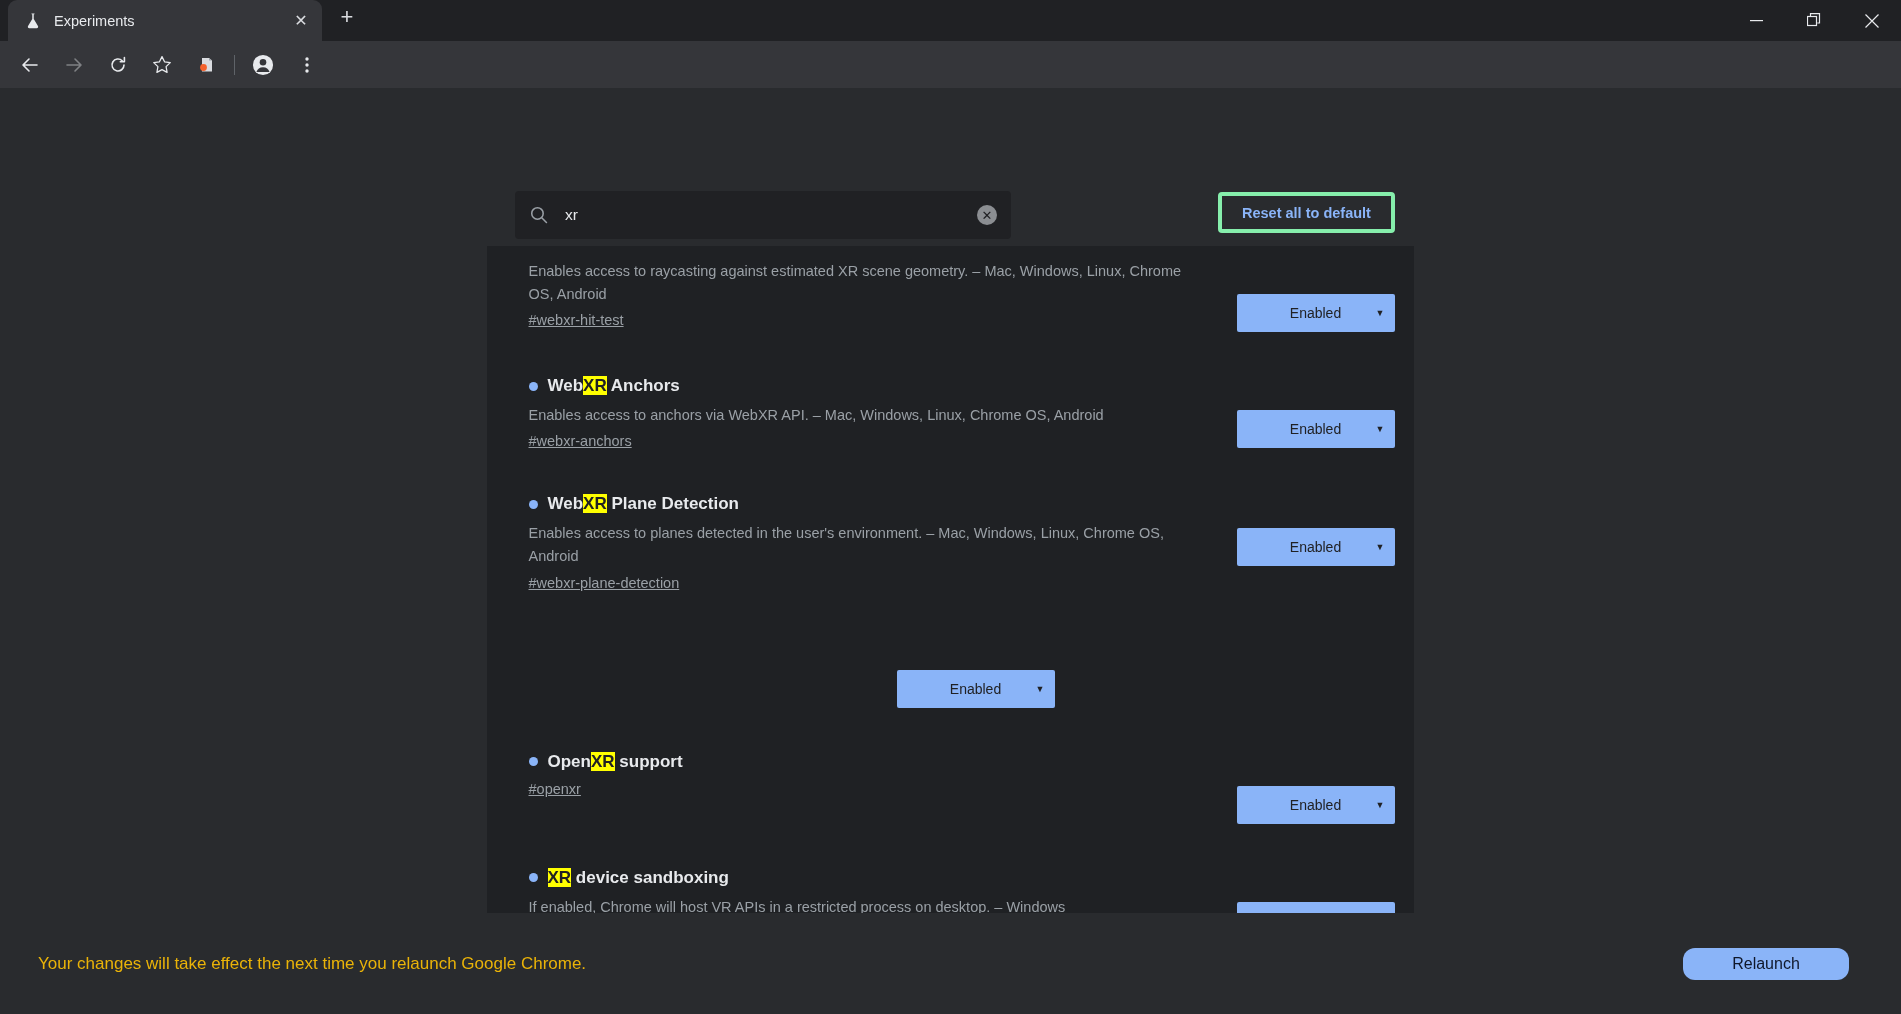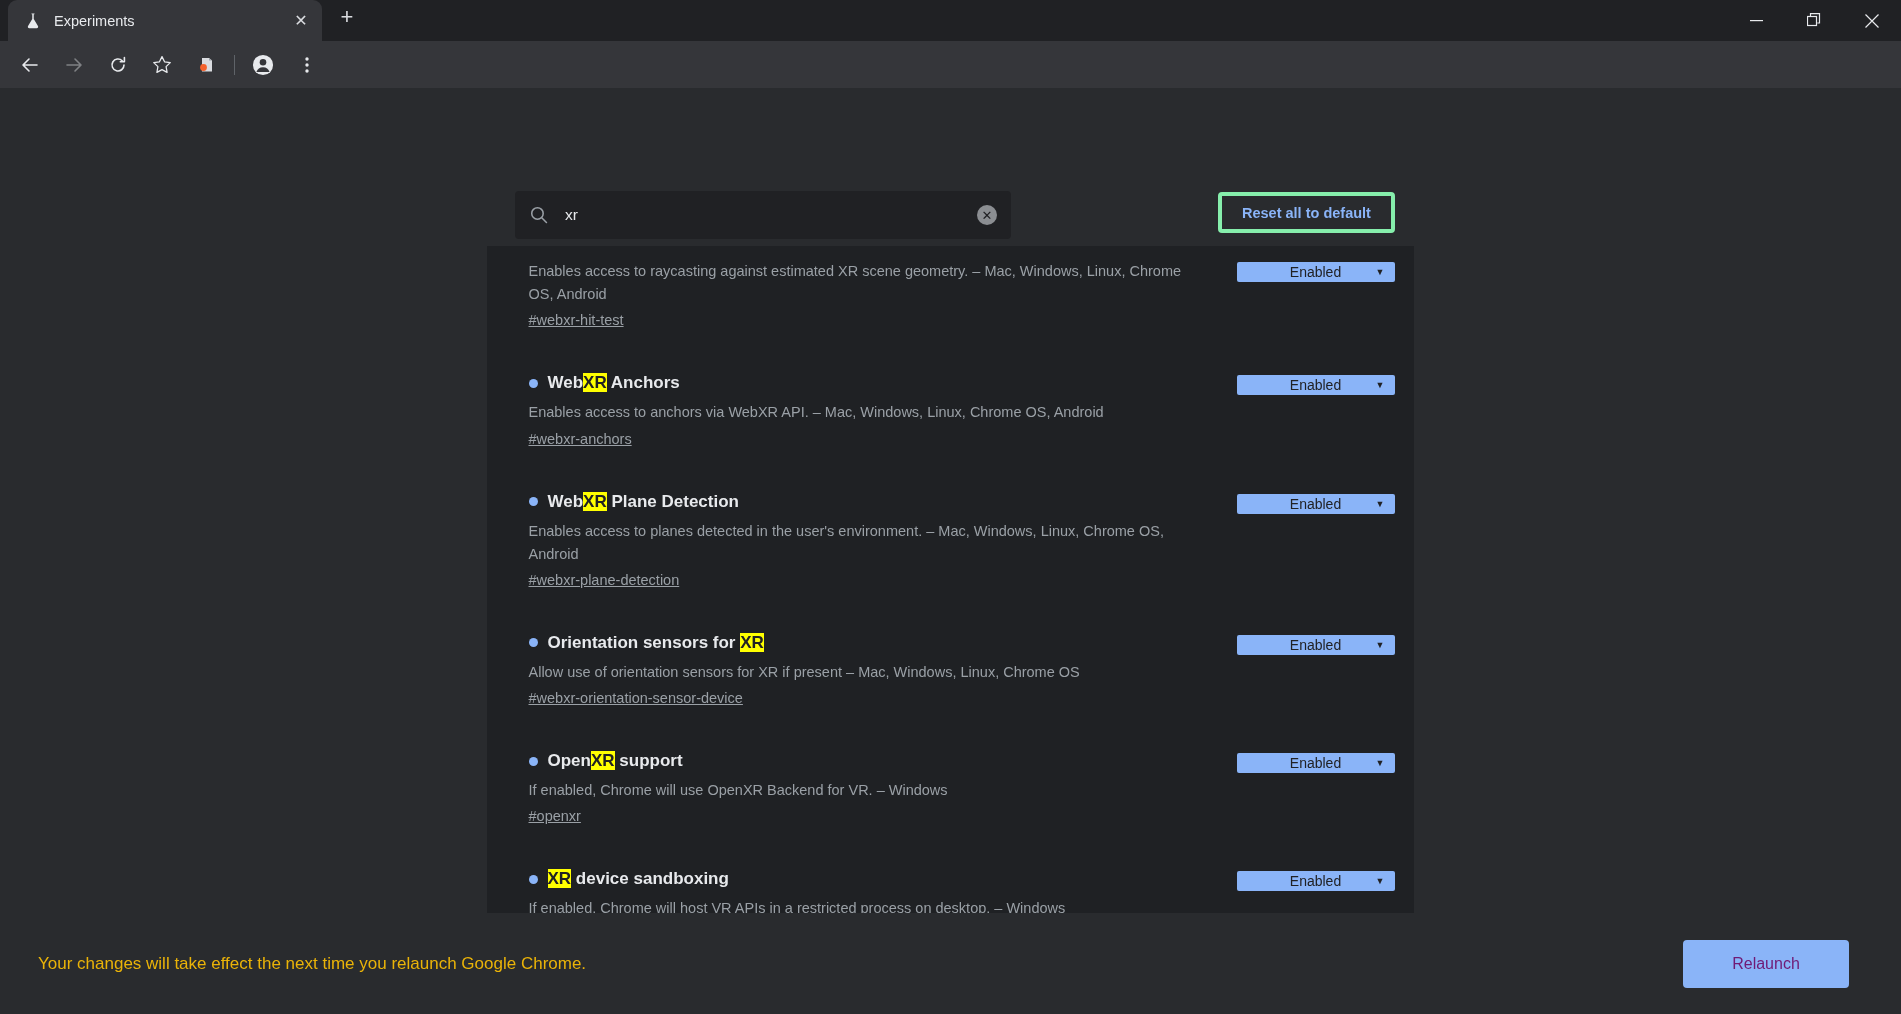--- a/index.html
+++ b/index.html
@@ -121,41 +121,42 @@
   .flag-desc {
     color: #9aa0a6; font-size: 14.5px; line-height: 1.6;
     margin-bottom: 5px;
   }
   .flag-link {
     color: #9aa0a6; font-size: 14.5px; text-decoration: underline;
     display: inline-block;
   }
   .flag-control { width: 158px; flex: 0 0 auto; padding-left: 28px; padding-top: 2px; }
   .select {
-    width: 158px; height: 20px; background: #8ab4f8;
+    width: 158px; height: 38px; background: #8ab4f8;
     border: none; border-radius: 2px; color: #202124;
     font-size: 14px; font-family: inherit;
     display: flex; align-items: center; justify-content: center;
     position: relative;
+    margin-top: 32px;
   }
   .select .arrow {
     position: absolute; right: 10px; font-size: 9px; color: #202124;
   }
 
   
   .bottombar {
     position: absolute; left: 0; bottom: 0; width: 1901px; height: 101px;
     background: #292b2e; display: flex; align-items: center;
     padding: 0 52px 0 38px; justify-content: space-between;
   }
   .bottom-text { color: #eab308; font-size: 17px; }
   .relaunch-btn {
-    background: #8ab4f8; color: #701a75;
-    border: none; border-radius: 4px;
-    width: 166px; height: 48px; font-size: 16px; font-family: inherit;
+    background: #8ab4f8; color: #0f172a;
+    border: none; border-radius: 12px;
+    width: 166px; height: 32px; font-size: 16px; font-family: inherit;
     display: flex; align-items: center; justify-content: center;
   }
 </style>
 </head>
 <body>
 
 <div class="tabstrip">
   <div class="tab">
     <span class="tab-favicon">
       <svg viewBox="0 0 24 24" width="18" height="18">
@@ -278,36 +279,32 @@
               <span>Web<span class="hl">XR</span> Plane Detection</span>
             </div><div class="flag-desc">Enables access to planes detected in the user's environment. – Mac, Windows, Linux, Chrome OS, Android</div><a class="flag-link">#webxr-plane-detection</a></div>
           <div class="flag-control">
             <div class="select">
               <span>Enabled</span>
               <span class="arrow">▼</span>
             </div>
           </div>
         </div>
         <div class="flag">
-          <div class="flag-main"><div class="flag-title">
-              <span class="dot"></span>
-              <span>Orientation sensors for <span class="hl">XR</span></span>
-            </div><div class="flag-desc">Allow use of orientation sensors for XR if present – Mac, Windows, Linux, Chrome OS</div><a class="flag-link">#webxr-orientation-sensor-device</a></div>
           <div class="flag-control">
             <div class="select">
               <span>Enabled</span>
               <span class="arrow">▼</span>
             </div>
           </div>
         </div>
         <div class="flag">
           <div class="flag-main"><div class="flag-title">
               <span class="dot"></span>
               <span>Open<span class="hl">XR</span> support</span>
-            </div><div class="flag-desc">If enabled, Chrome will use OpenXR Backend for VR. – Windows</div><a class="flag-link">#openxr</a></div>
+            </div><a class="flag-link">#openxr</a></div>
           <div class="flag-control">
             <div class="select">
               <span>Enabled</span>
               <span class="arrow">▼</span>
             </div>
           </div>
         </div>
         <div class="flag">
           <div class="flag-main"><div class="flag-title">
               <span class="dot"></span>

